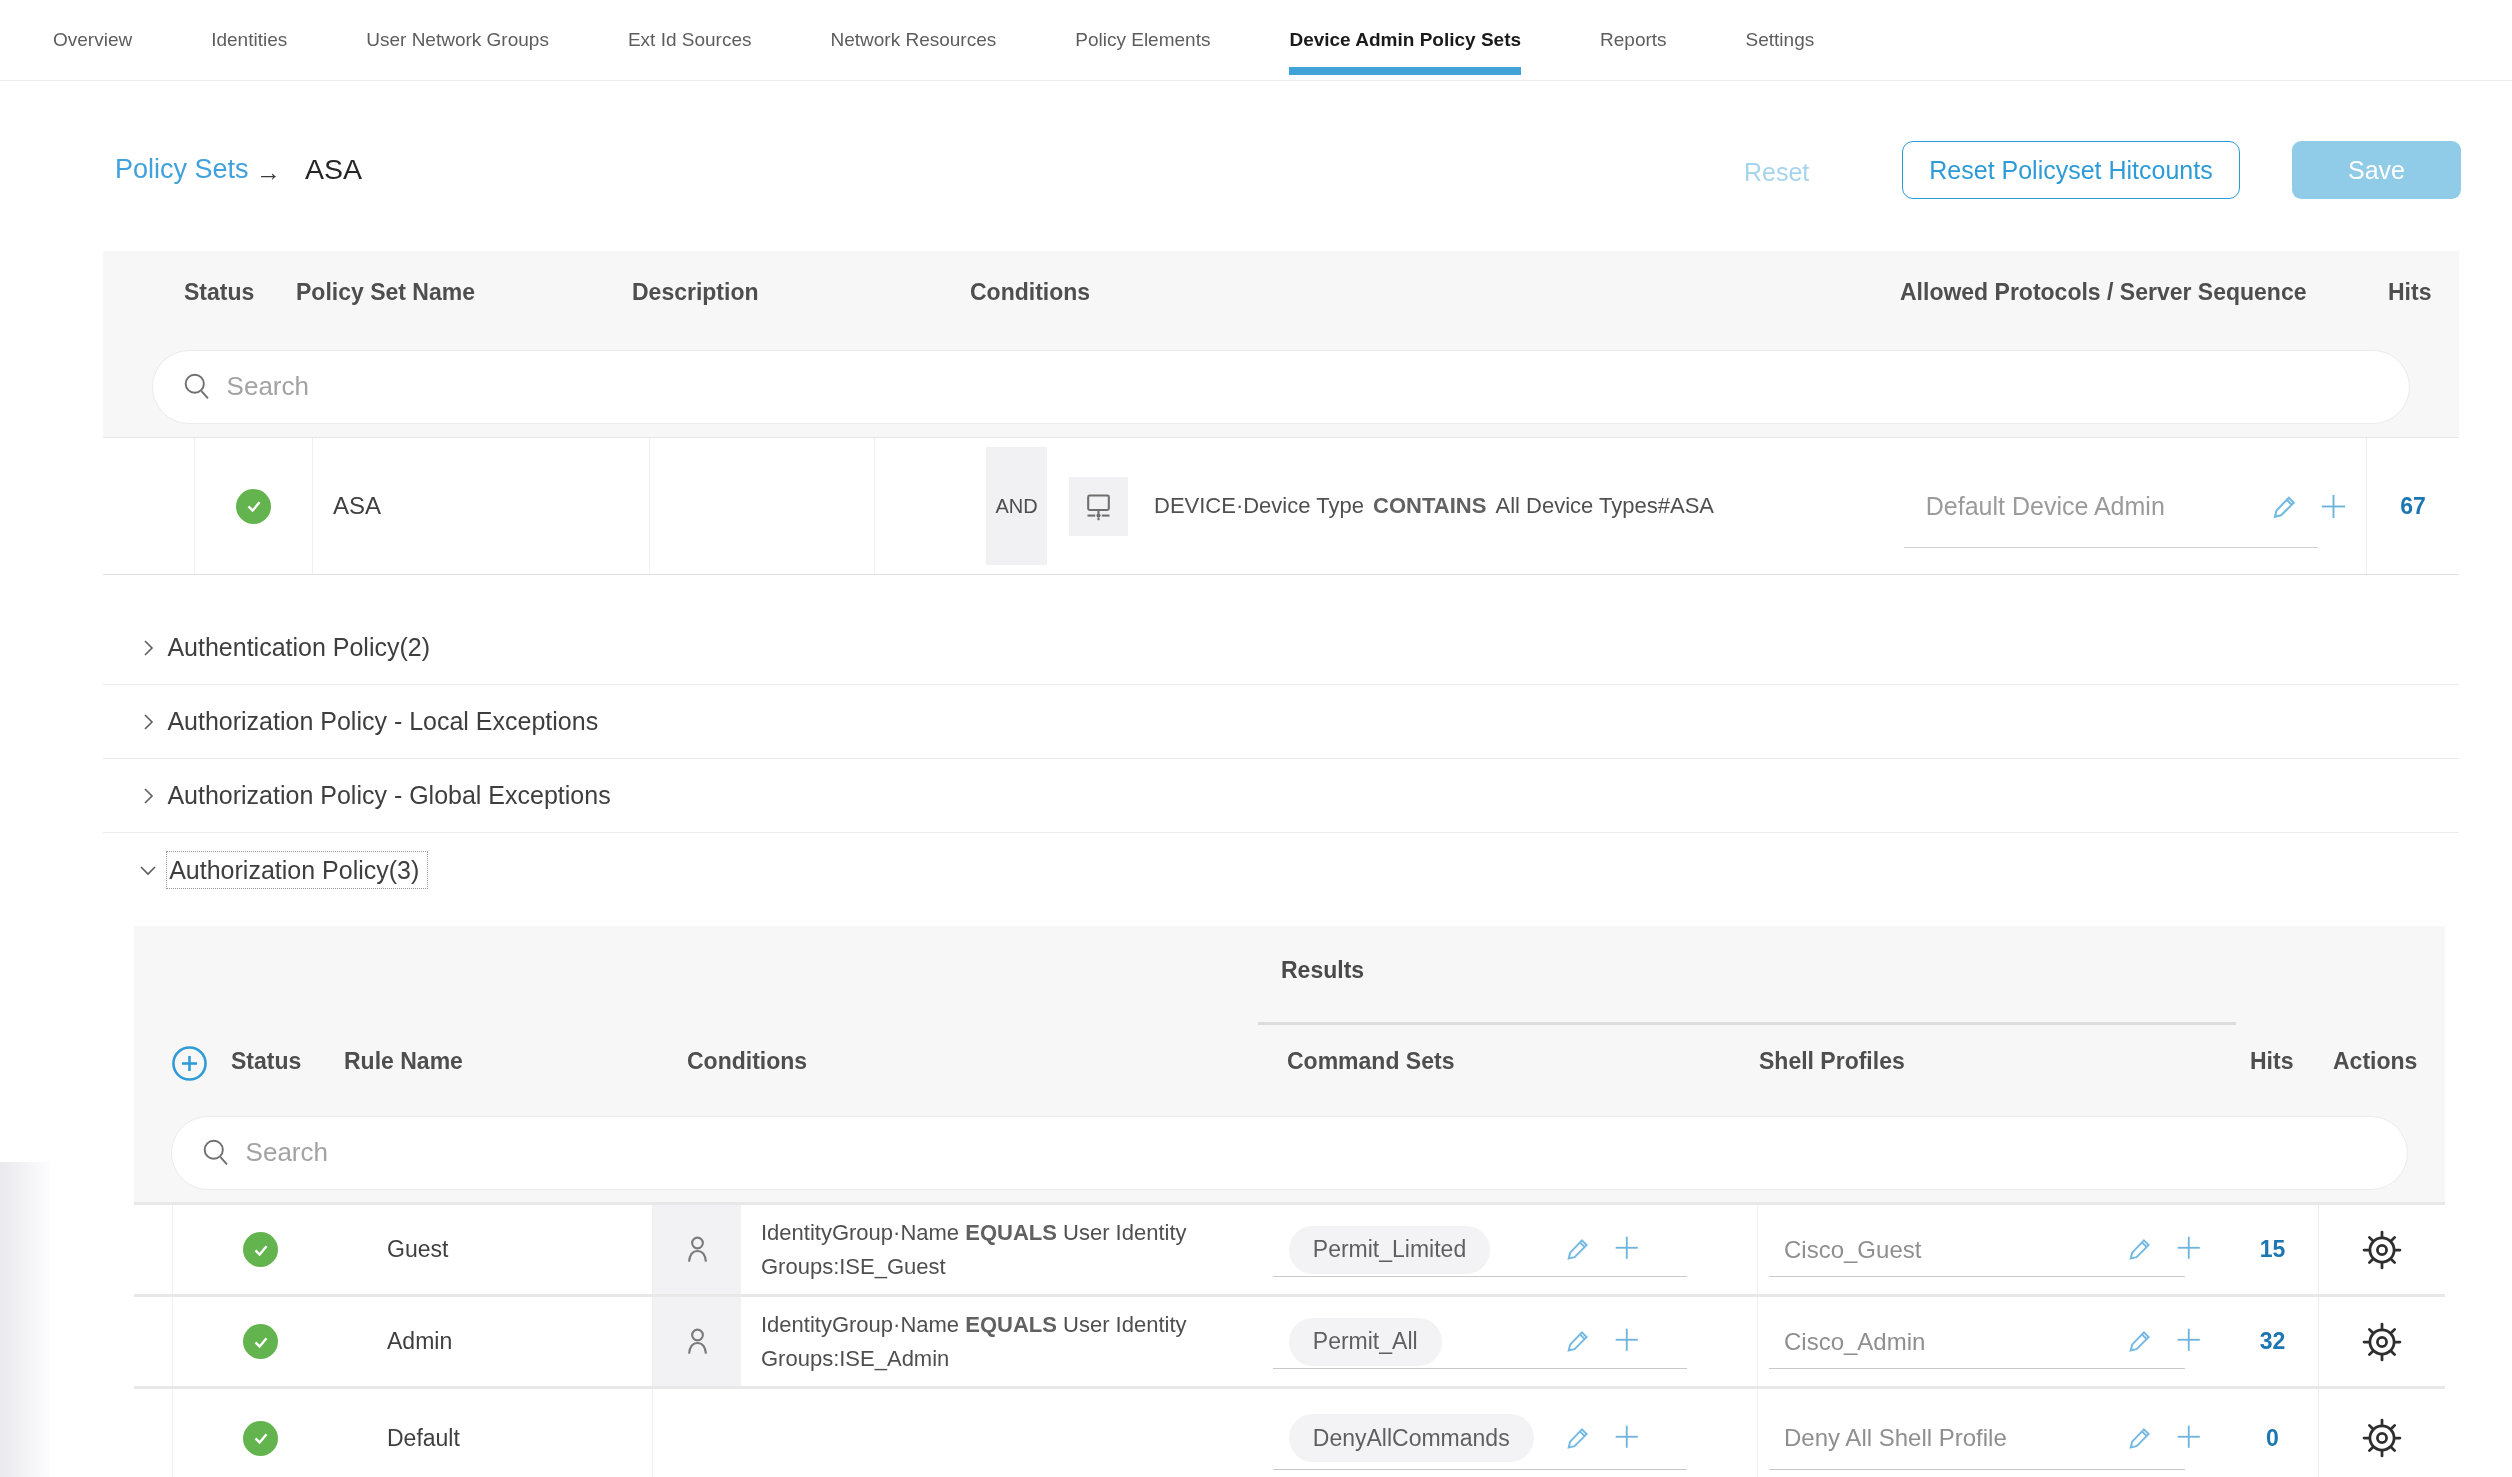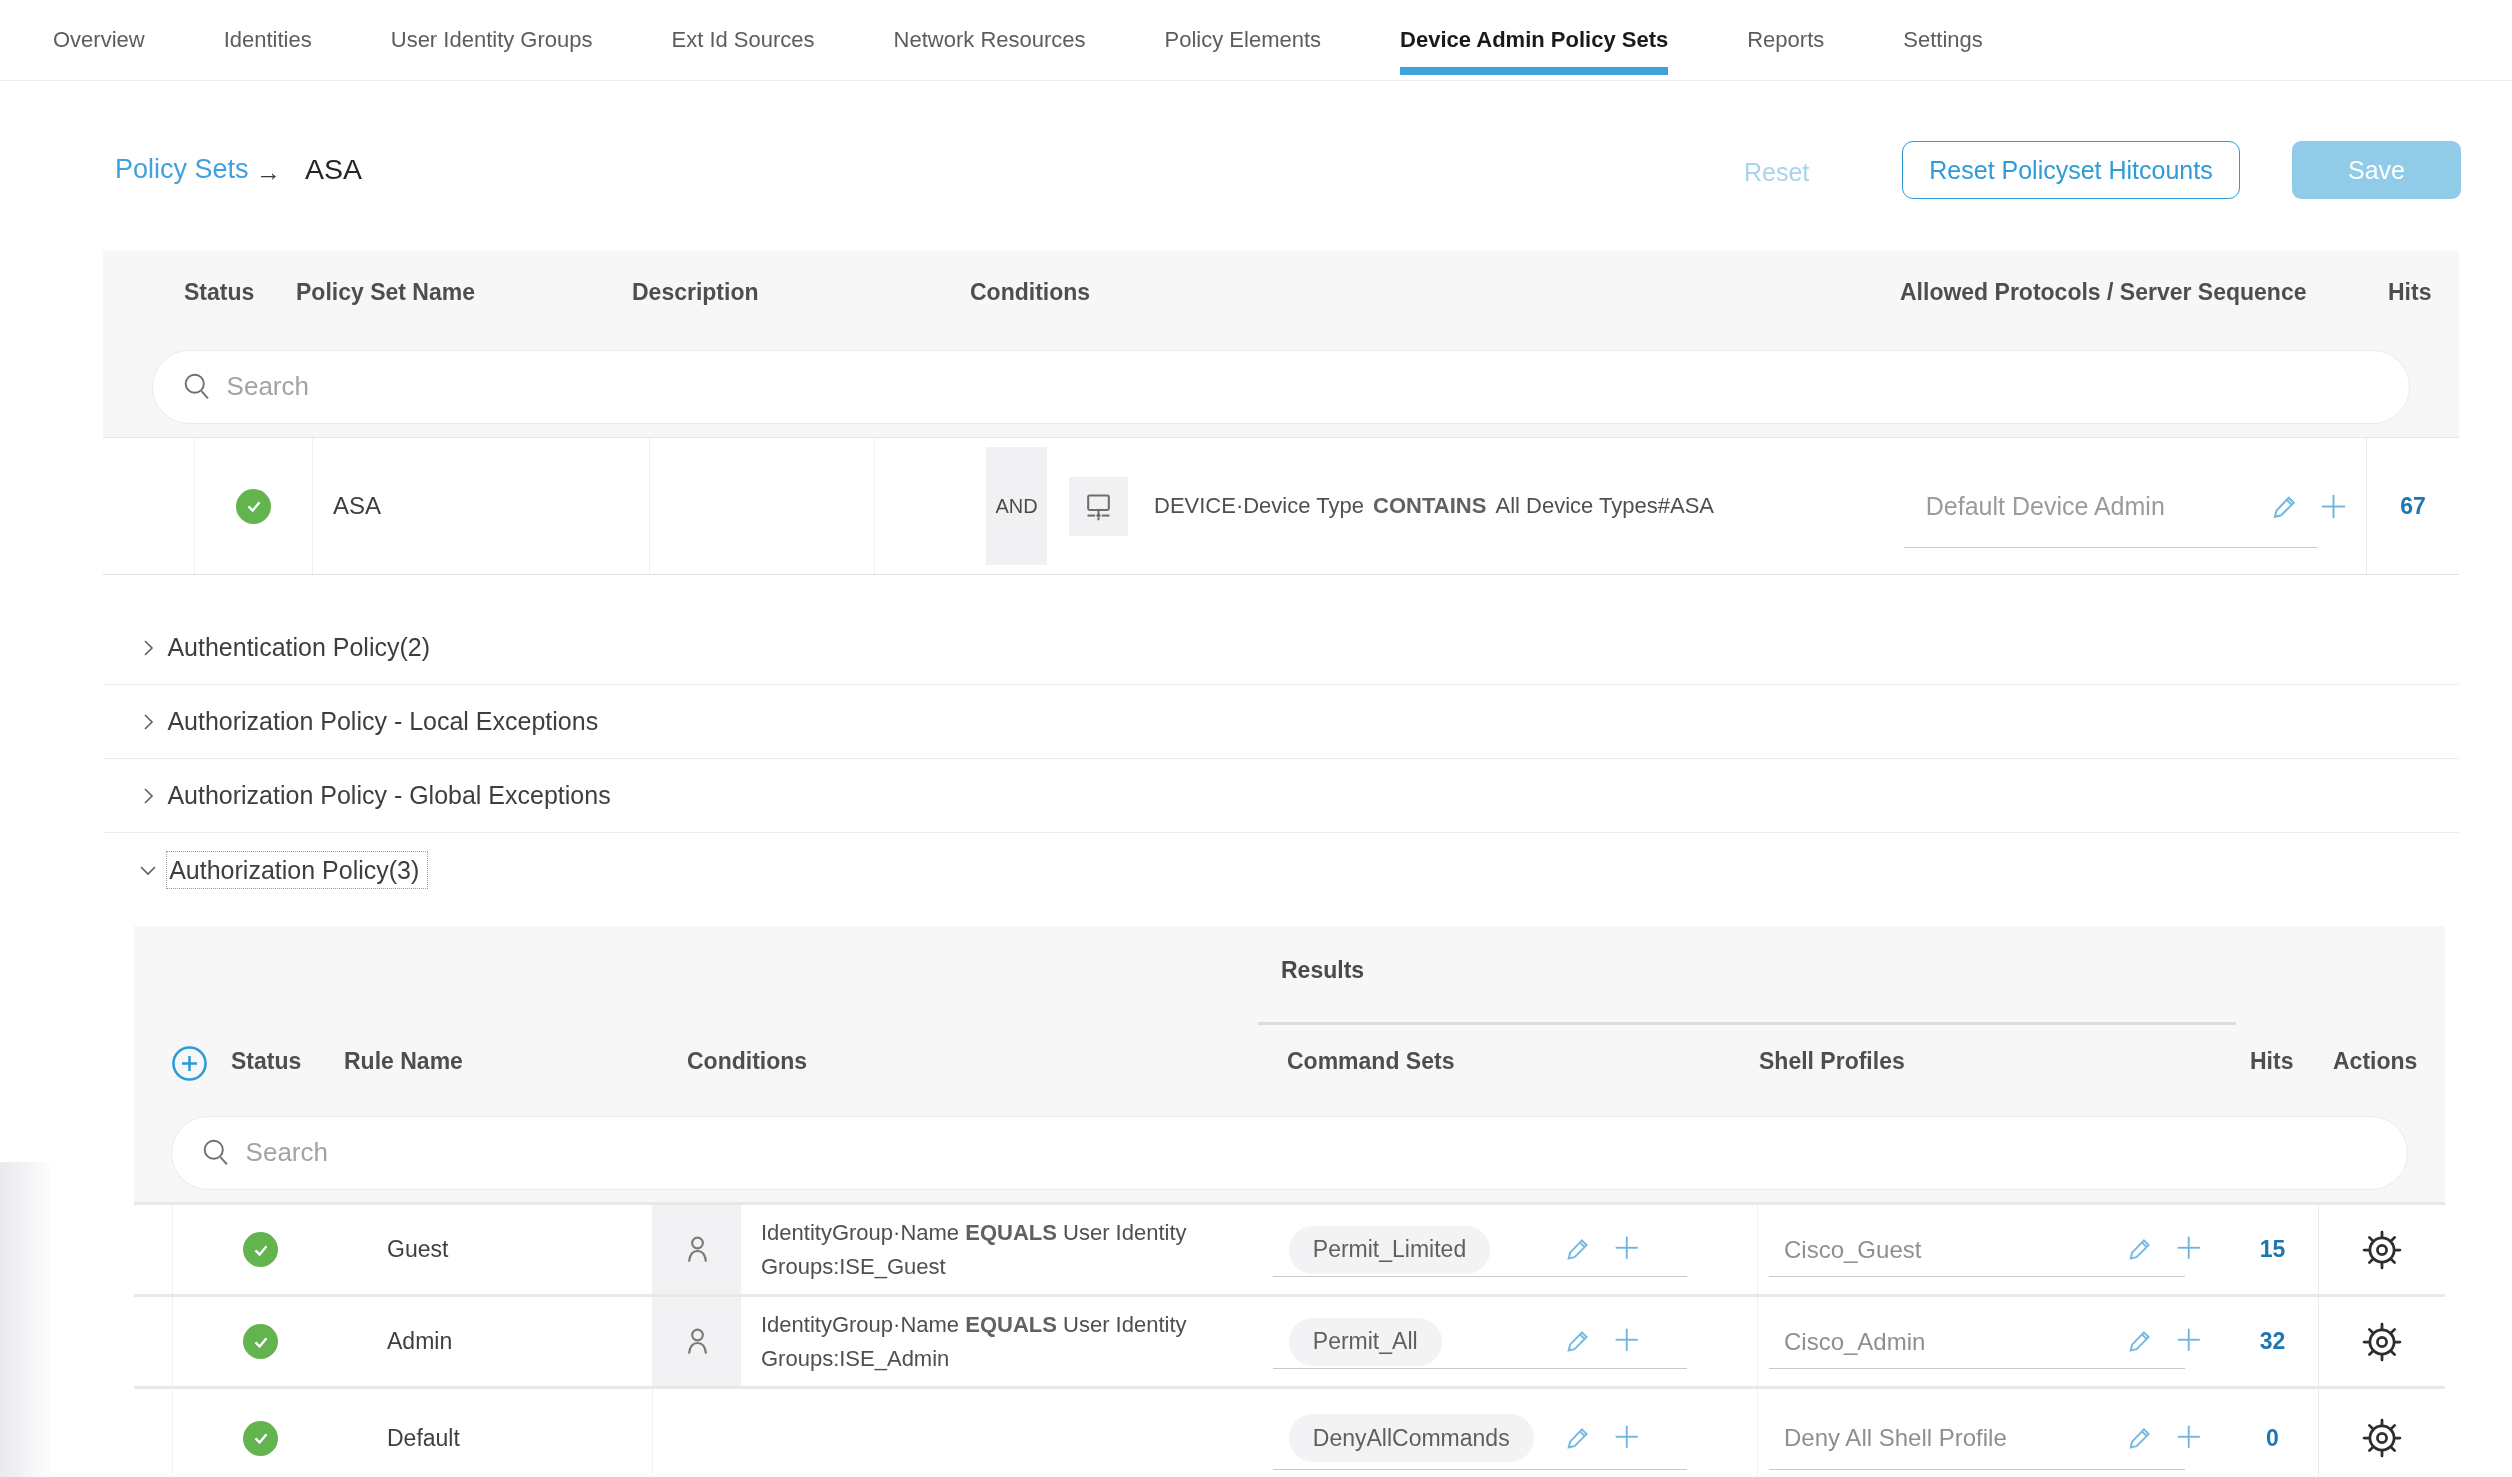--- a/index.html
+++ b/index.html
@@ -10,21 +10,21 @@
   }
 
   
   .topnav {
     position:absolute; top:0; left:0; width:2512px; height:81px;
     display:flex; align-items:center; padding-left:53px;
     border-bottom:1.8px solid #ededed; background:#fff;
   }
   .tab {
     position:relative; height:81px; display:flex; align-items:center;
-    font-size:22px; color:#5d5d5d; margin-right:79px; cursor:pointer; white-space:nowrap;
+    font-size:19px; color:#5d5d5d; margin-right:79px; cursor:pointer; white-space:nowrap;
   }
   .tab.active { color:#1a1a1a; font-weight:700; }
   .tab.active::after {
     content:""; position:absolute; left:0; right:0; bottom:5.5px; height:8.3px; background:#3fa3da;
   }
 
   
   .breadcrumb { position:absolute; left:115px; top:152px; display:flex; align-items:center; gap:7.4px; }
   .crumb-link { font-size:27px; color:#41a1dc; cursor:pointer; }
   .crumb-arrow { font-size:25px; color:#3b3b3b; margin-top:5.5px; }
@@ -143,21 +143,21 @@
     position:absolute; left:0; top:1162px; width:50px; height:315px;
     background:linear-gradient(to right, #e9e9ee 0%, #f2f2f5 45%, #fdfdfe 100%);
   }
 </style>
 </head>
 <body>
 
 <nav class="topnav">
   <div class="tab">Overview</div>
   <div class="tab">Identities</div>
-  <div class="tab">User Identity Groups</div>
+  <div class="tab">User Network Groups</div>
   <div class="tab">Ext Id Sources</div>
   <div class="tab">Network Resources</div>
   <div class="tab">Policy Elements</div>
   <div class="tab active">Device Admin Policy Sets</div>
   <div class="tab">Reports</div>
   <div class="tab">Settings</div>
 </nav>
 
 <div class="breadcrumb">
   <span class="crumb-link">Policy Sets</span>

